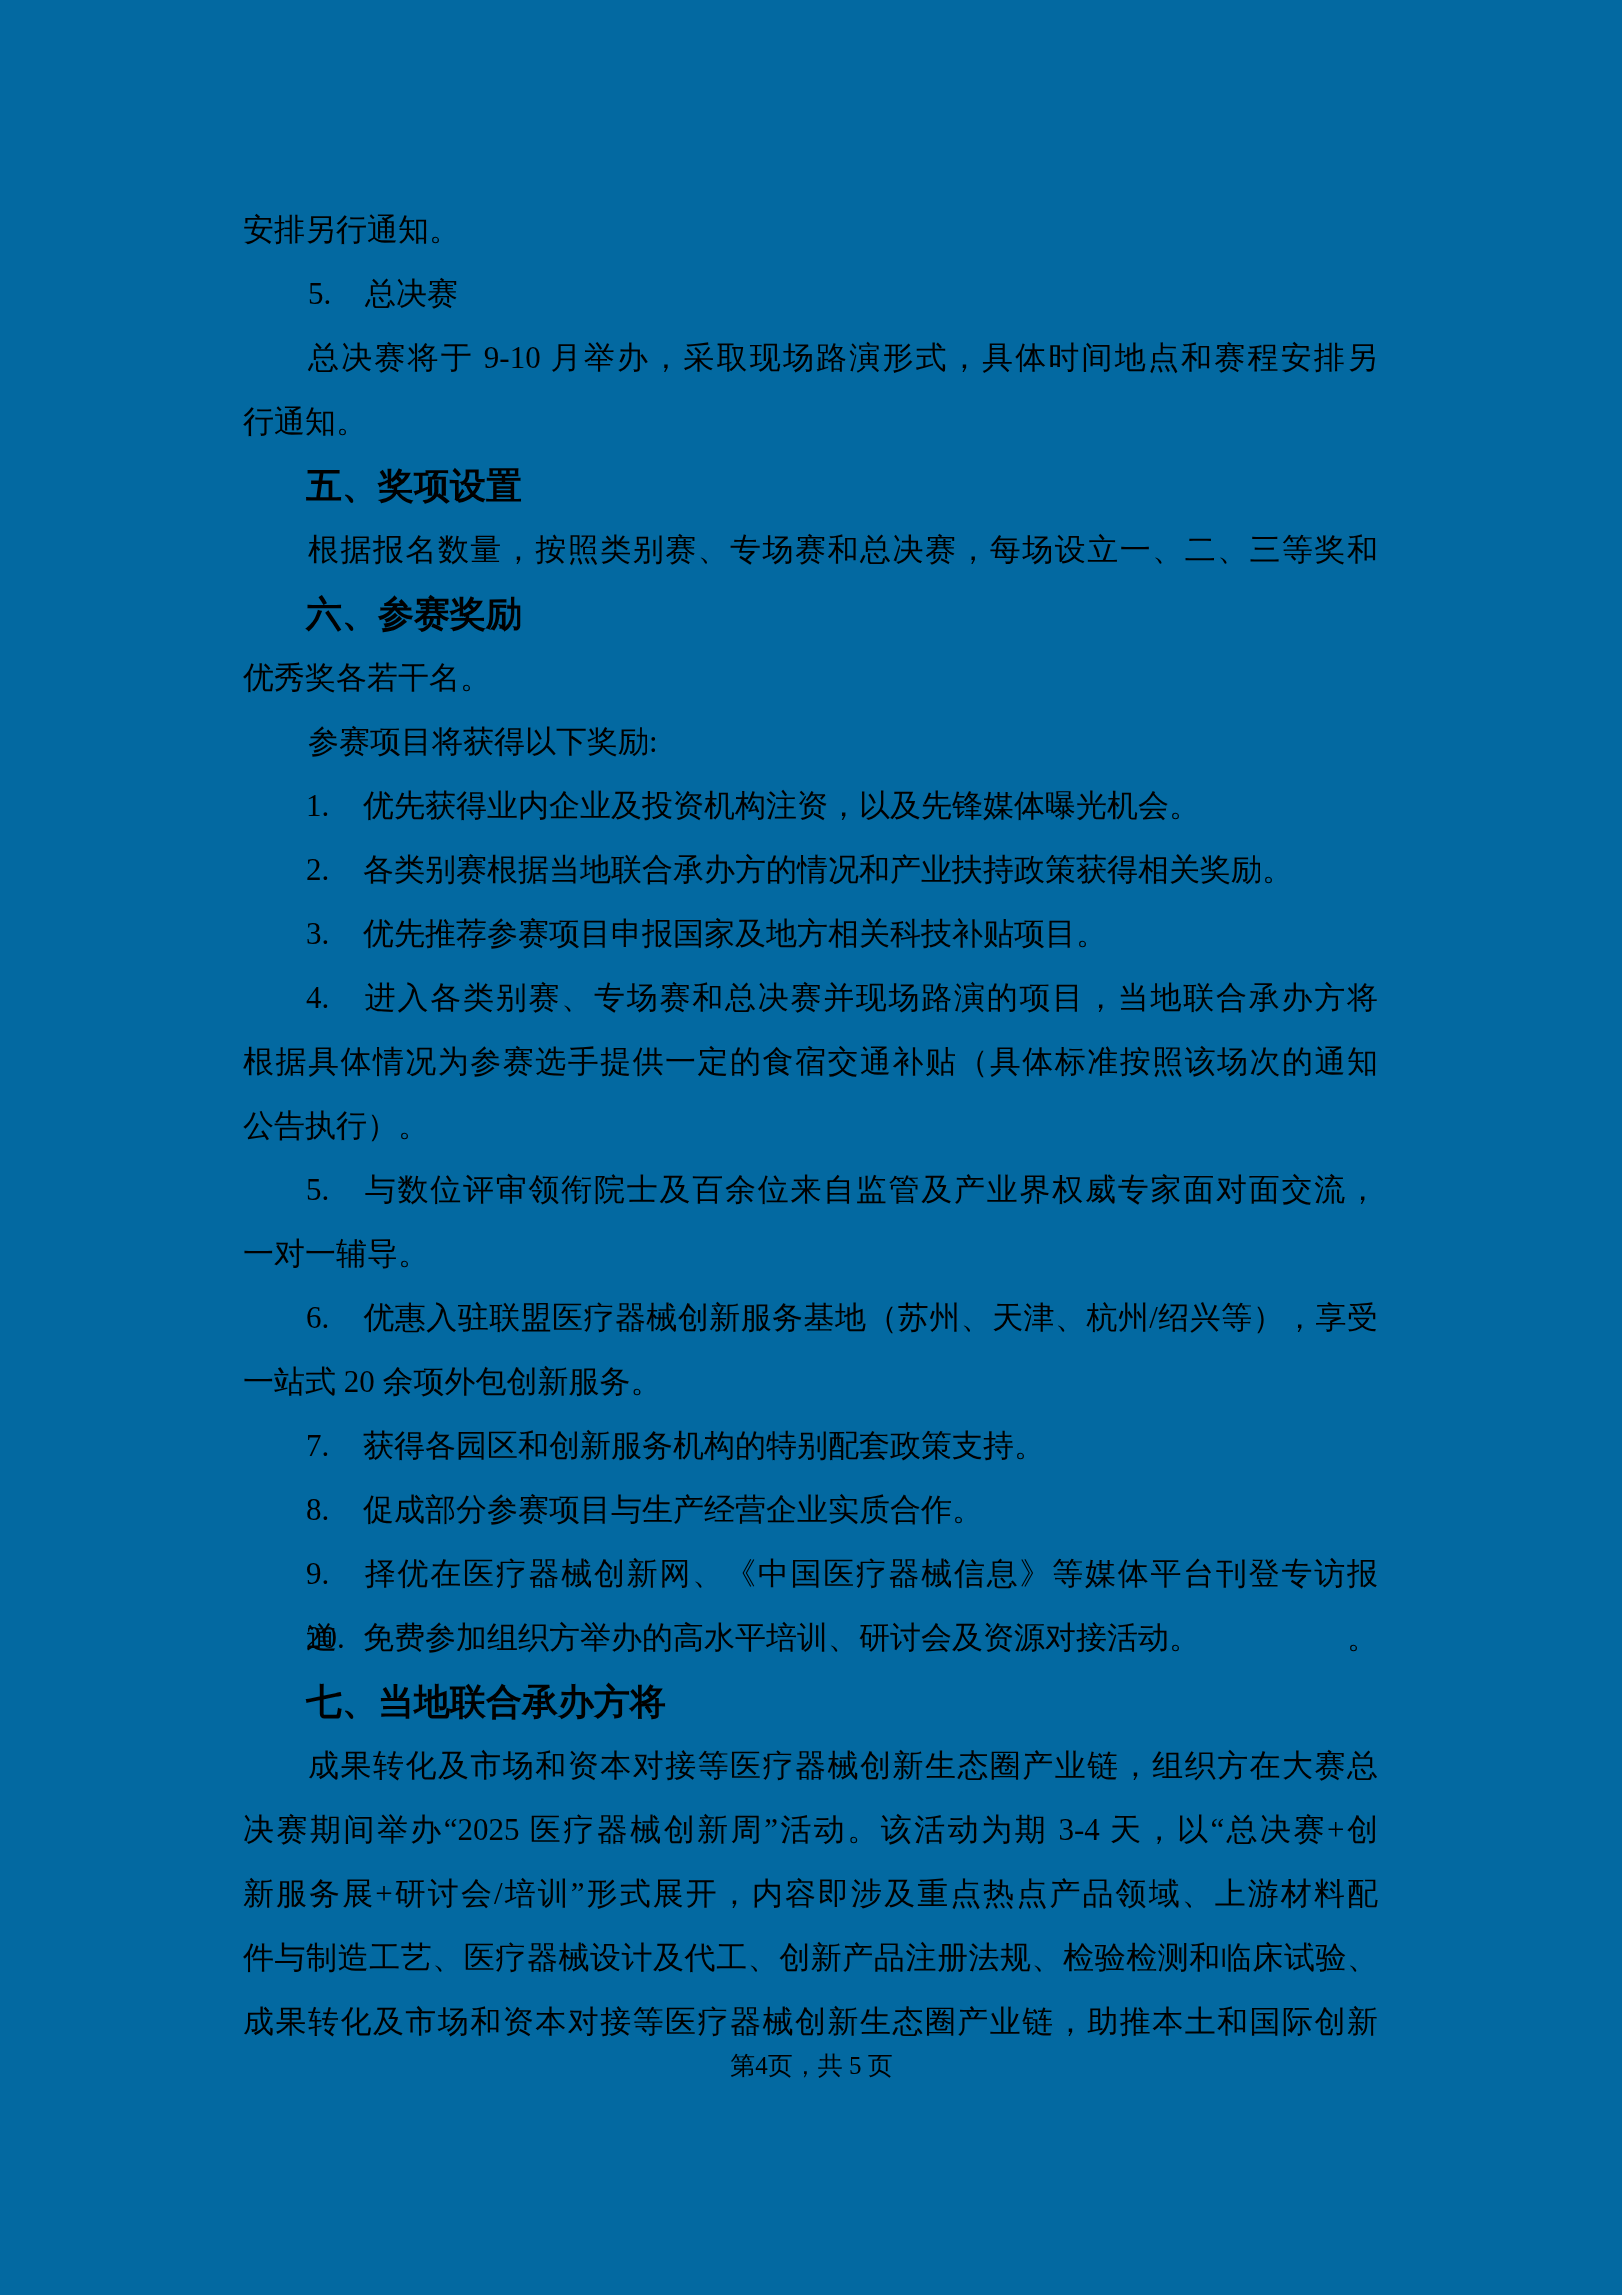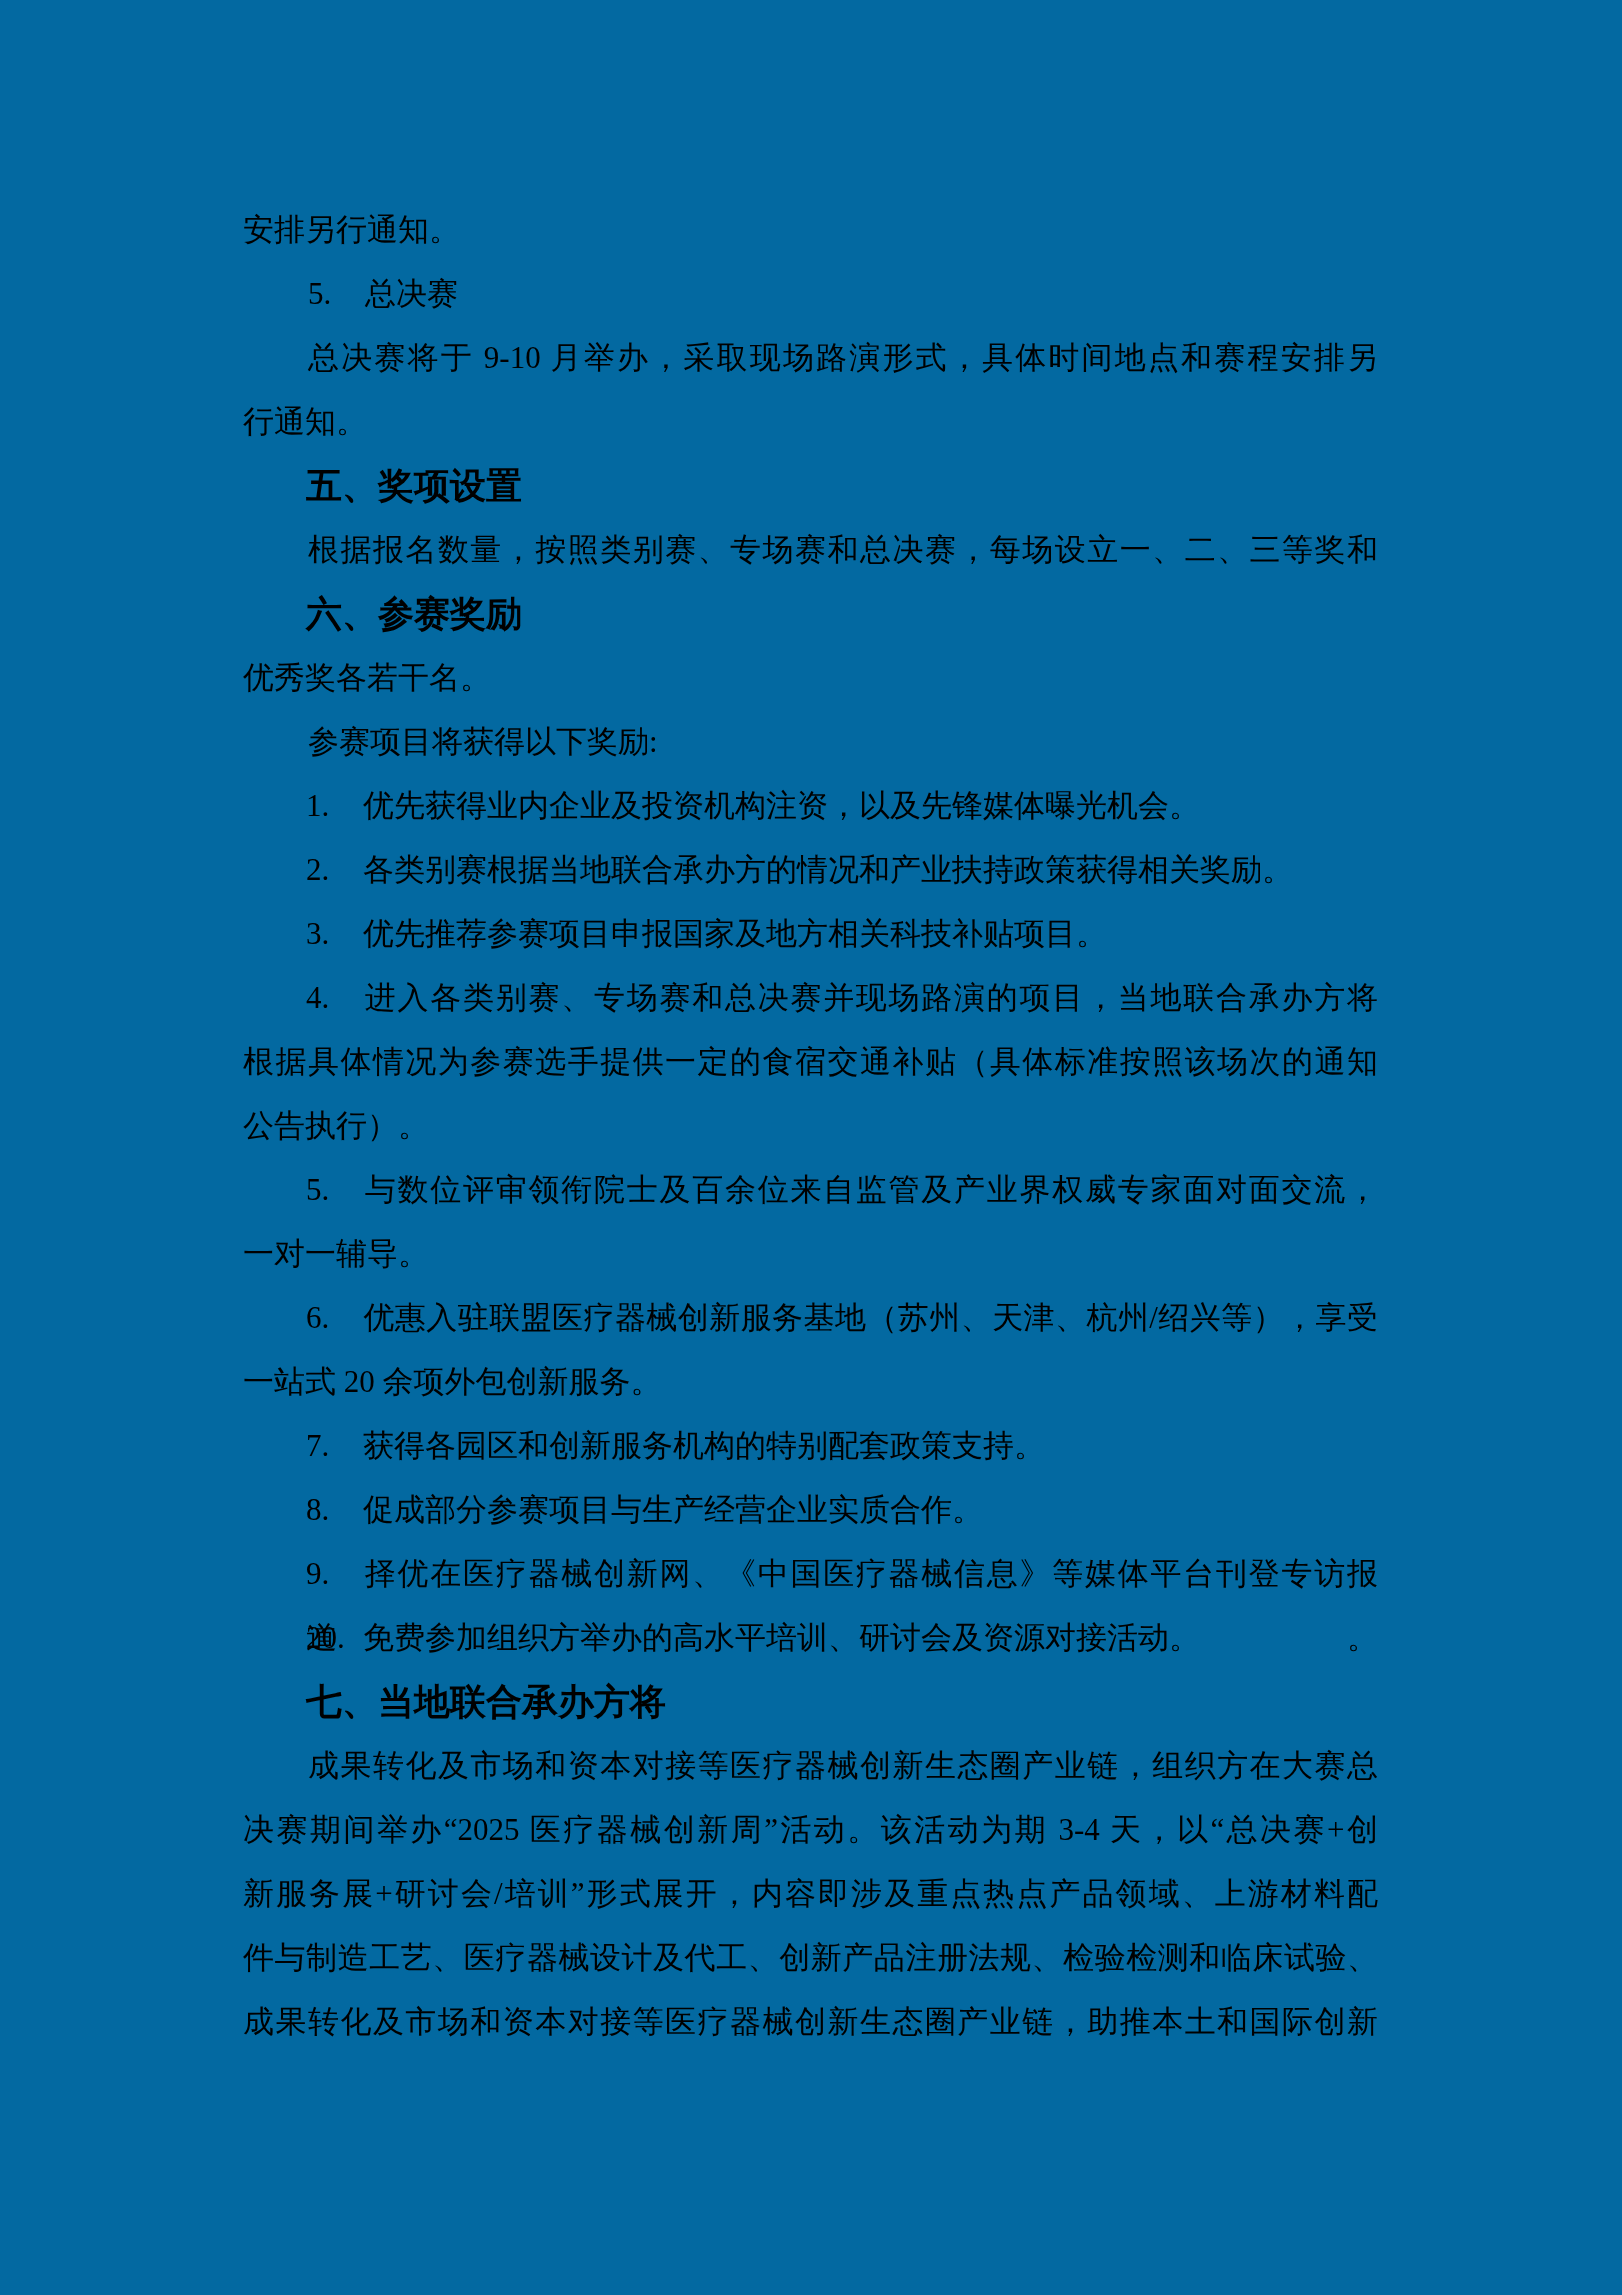--- a/index.html
+++ b/index.html
@@ -91,14 +91,15 @@
       <div class="line li"><span class="num">8.</span><span>促成部分参赛项目与生产经营企业实质合作。</span></div>
       <div class="line li justify"><span class="num">9.</span><span>择优在医疗器械创新网、《中国医疗器械信息》等媒体平台刊登专访报道。</span></div>
       <div class="line li"><span class="num">20.</span><span>免费参加组织方举办的高水平培训、研讨会及资源对接活动。</span></div>
       <div class="line heading"><span>七、当地联合承办方将</span></div>
       <div class="line para justify"><span>成果转化及市场和资本对接等医疗器械创新生态圈产业链，组织方在大赛总</span></div>
       <div class="line plain justify"><span>决赛期间举办“2025 医疗器械创新周”活动。该活动为期 3-4 天，以“总决赛+创</span></div>
       <div class="line plain justify"><span>新服务展+研讨会/培训”形式展开，内容即涉及重点热点产品领域、上游材料配</span></div>
       <div class="line plain justify"><span>件与制造工艺、医疗器械设计及代工、创新产品注册法规、检验检测和临床试验、</span></div>
       <div class="line plain justify"><span>成果转化及市场和资本对接等医疗器械创新生态圈产业链，助推本土和国际创新</span></div>
     </div>
+  <div class="page-footer">第4页，共 5 页</div>
 </div>
 
 
 </body></html>

